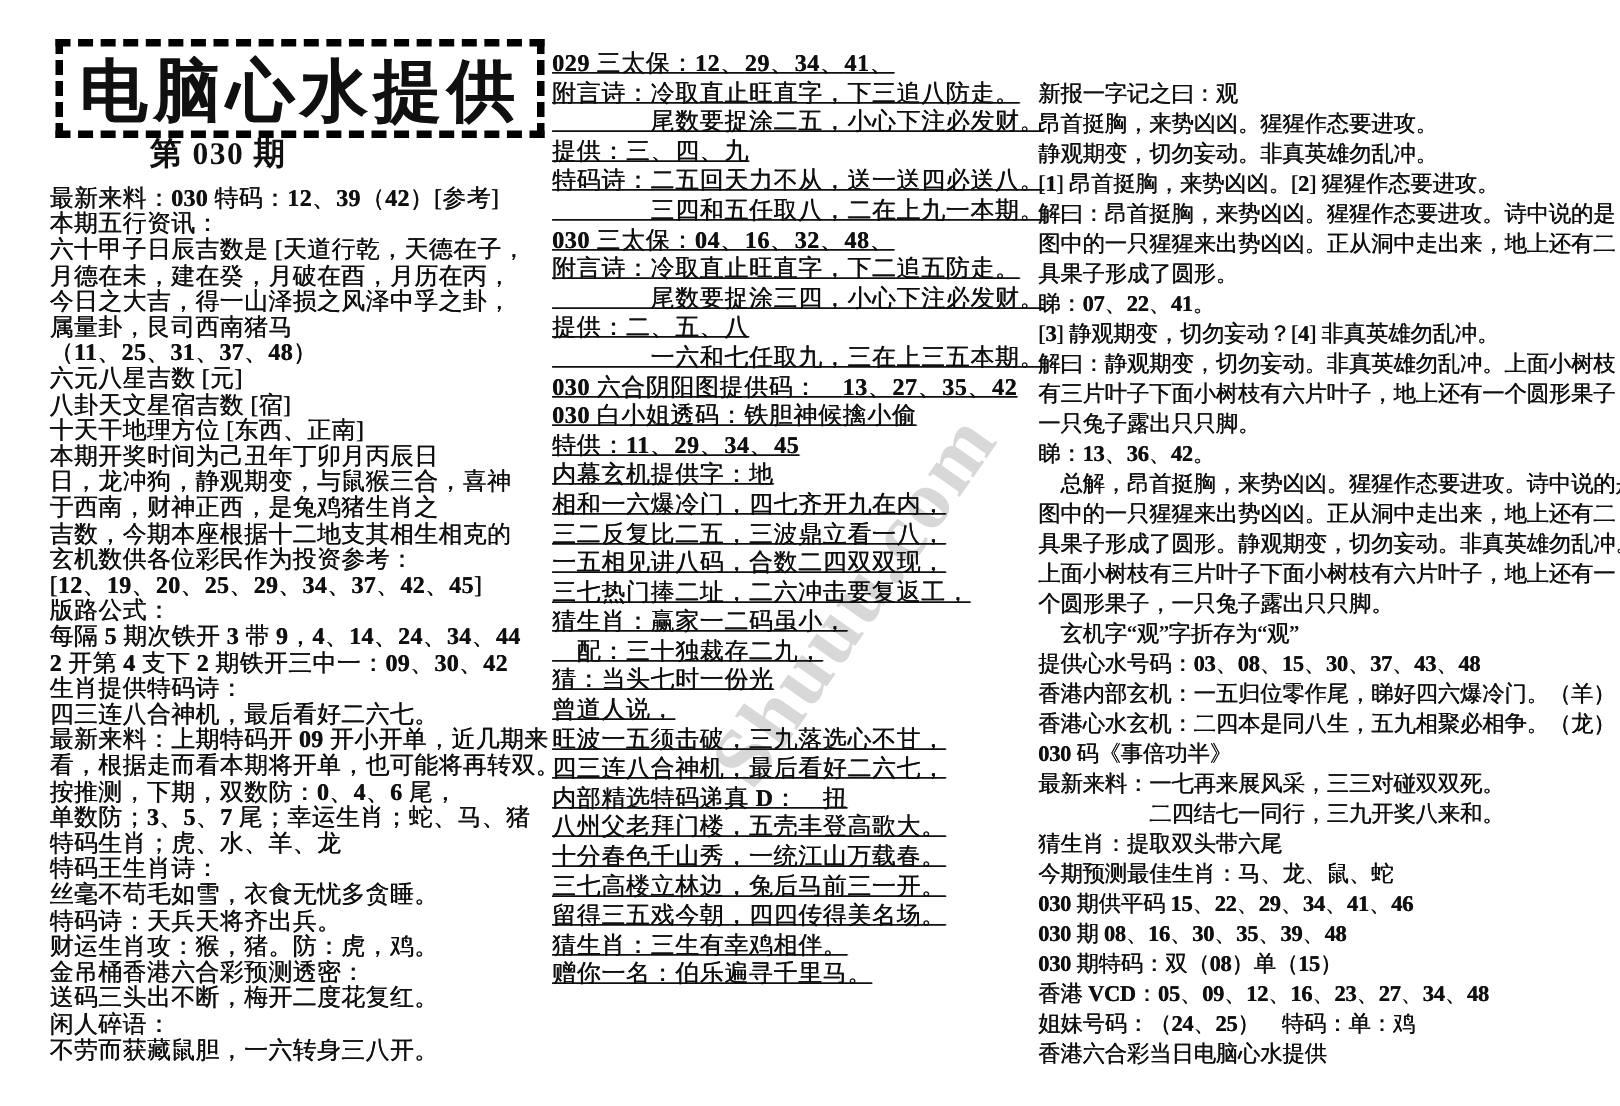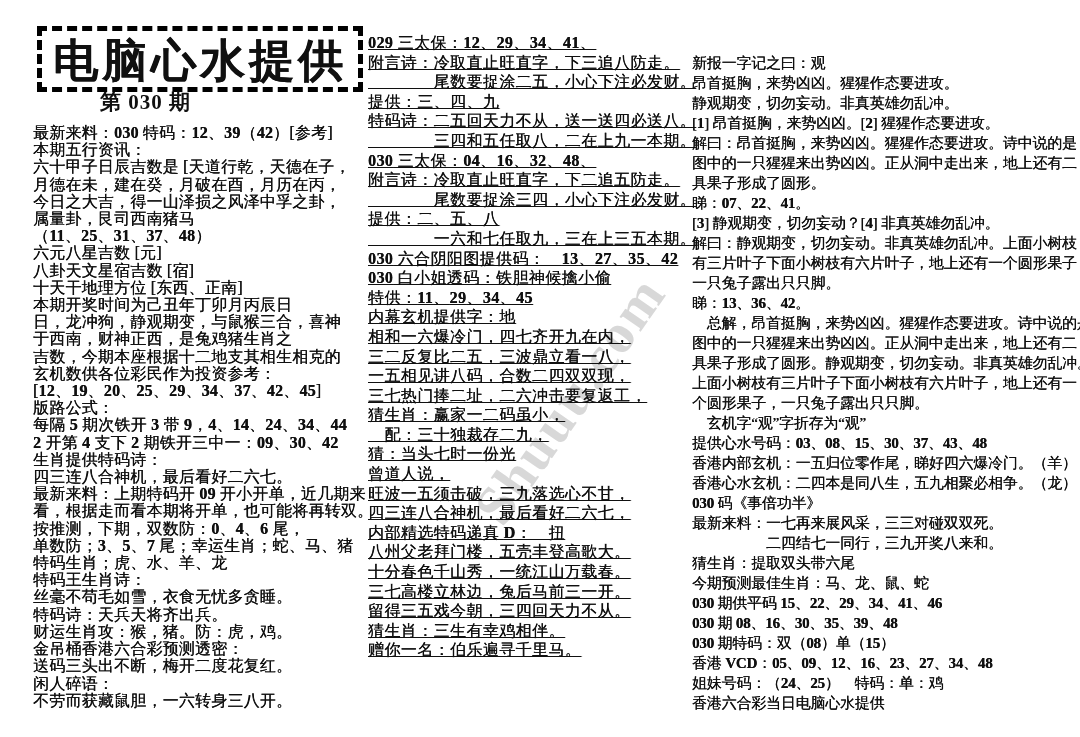--- a/index.html
+++ b/index.html
@@ -112,21 +112,21 @@
       <div class="line">猜生肖：赢家一二码虽小，</div>
       <div class="line">　配：三十独裁存二九，</div>
       <div class="line">猜：当头七时一份光</div>
       <div class="line">曾道人说，</div>
       <div class="line">旺波一五须击破，三九落选心不甘，</div>
       <div class="line">四三连八合神机，最后看好二六七，</div>
       <div class="line">内部精选特码递真 <b>D</b>：　扭</div>
       <div class="line">八州父老拜门楼，五壳丰登高歌大。</div>
       <div class="line">十分春色千山秀，一统江山万载春。</div>
       <div class="line">三七高楼立林边，兔后马前三一开。</div>
-      <div class="line">留得三五戏今朝，三四回天力不从。</div>
+      <div class="line">留得三五戏今朝，四四传得美名场。</div>
       <div class="line">猜生肖：三生有幸鸡相伴。</div>
       <div class="line">赠你一名：伯乐遍寻千里马。</div>
     </div>
   <div class="col col3">
       <div class="line">新报一字记之曰：观</div>
       <div class="line">昂首挺胸，来势凶凶。猩猩作态要进攻。</div>
       <div class="line">静观期变，切勿妄动。非真英雄勿乱冲。</div>
       <div class="line">[<b>1</b>] 昂首挺胸，来势凶凶。[<b>2</b>] 猩猩作态要进攻。</div>
       <div class="line">解曰：昂首挺胸，来势凶凶。猩猩作态要进攻。诗中说的是</div>
       <div class="line">图中的一只猩猩来出势凶凶。正从洞中走出来，地上还有二</div>

